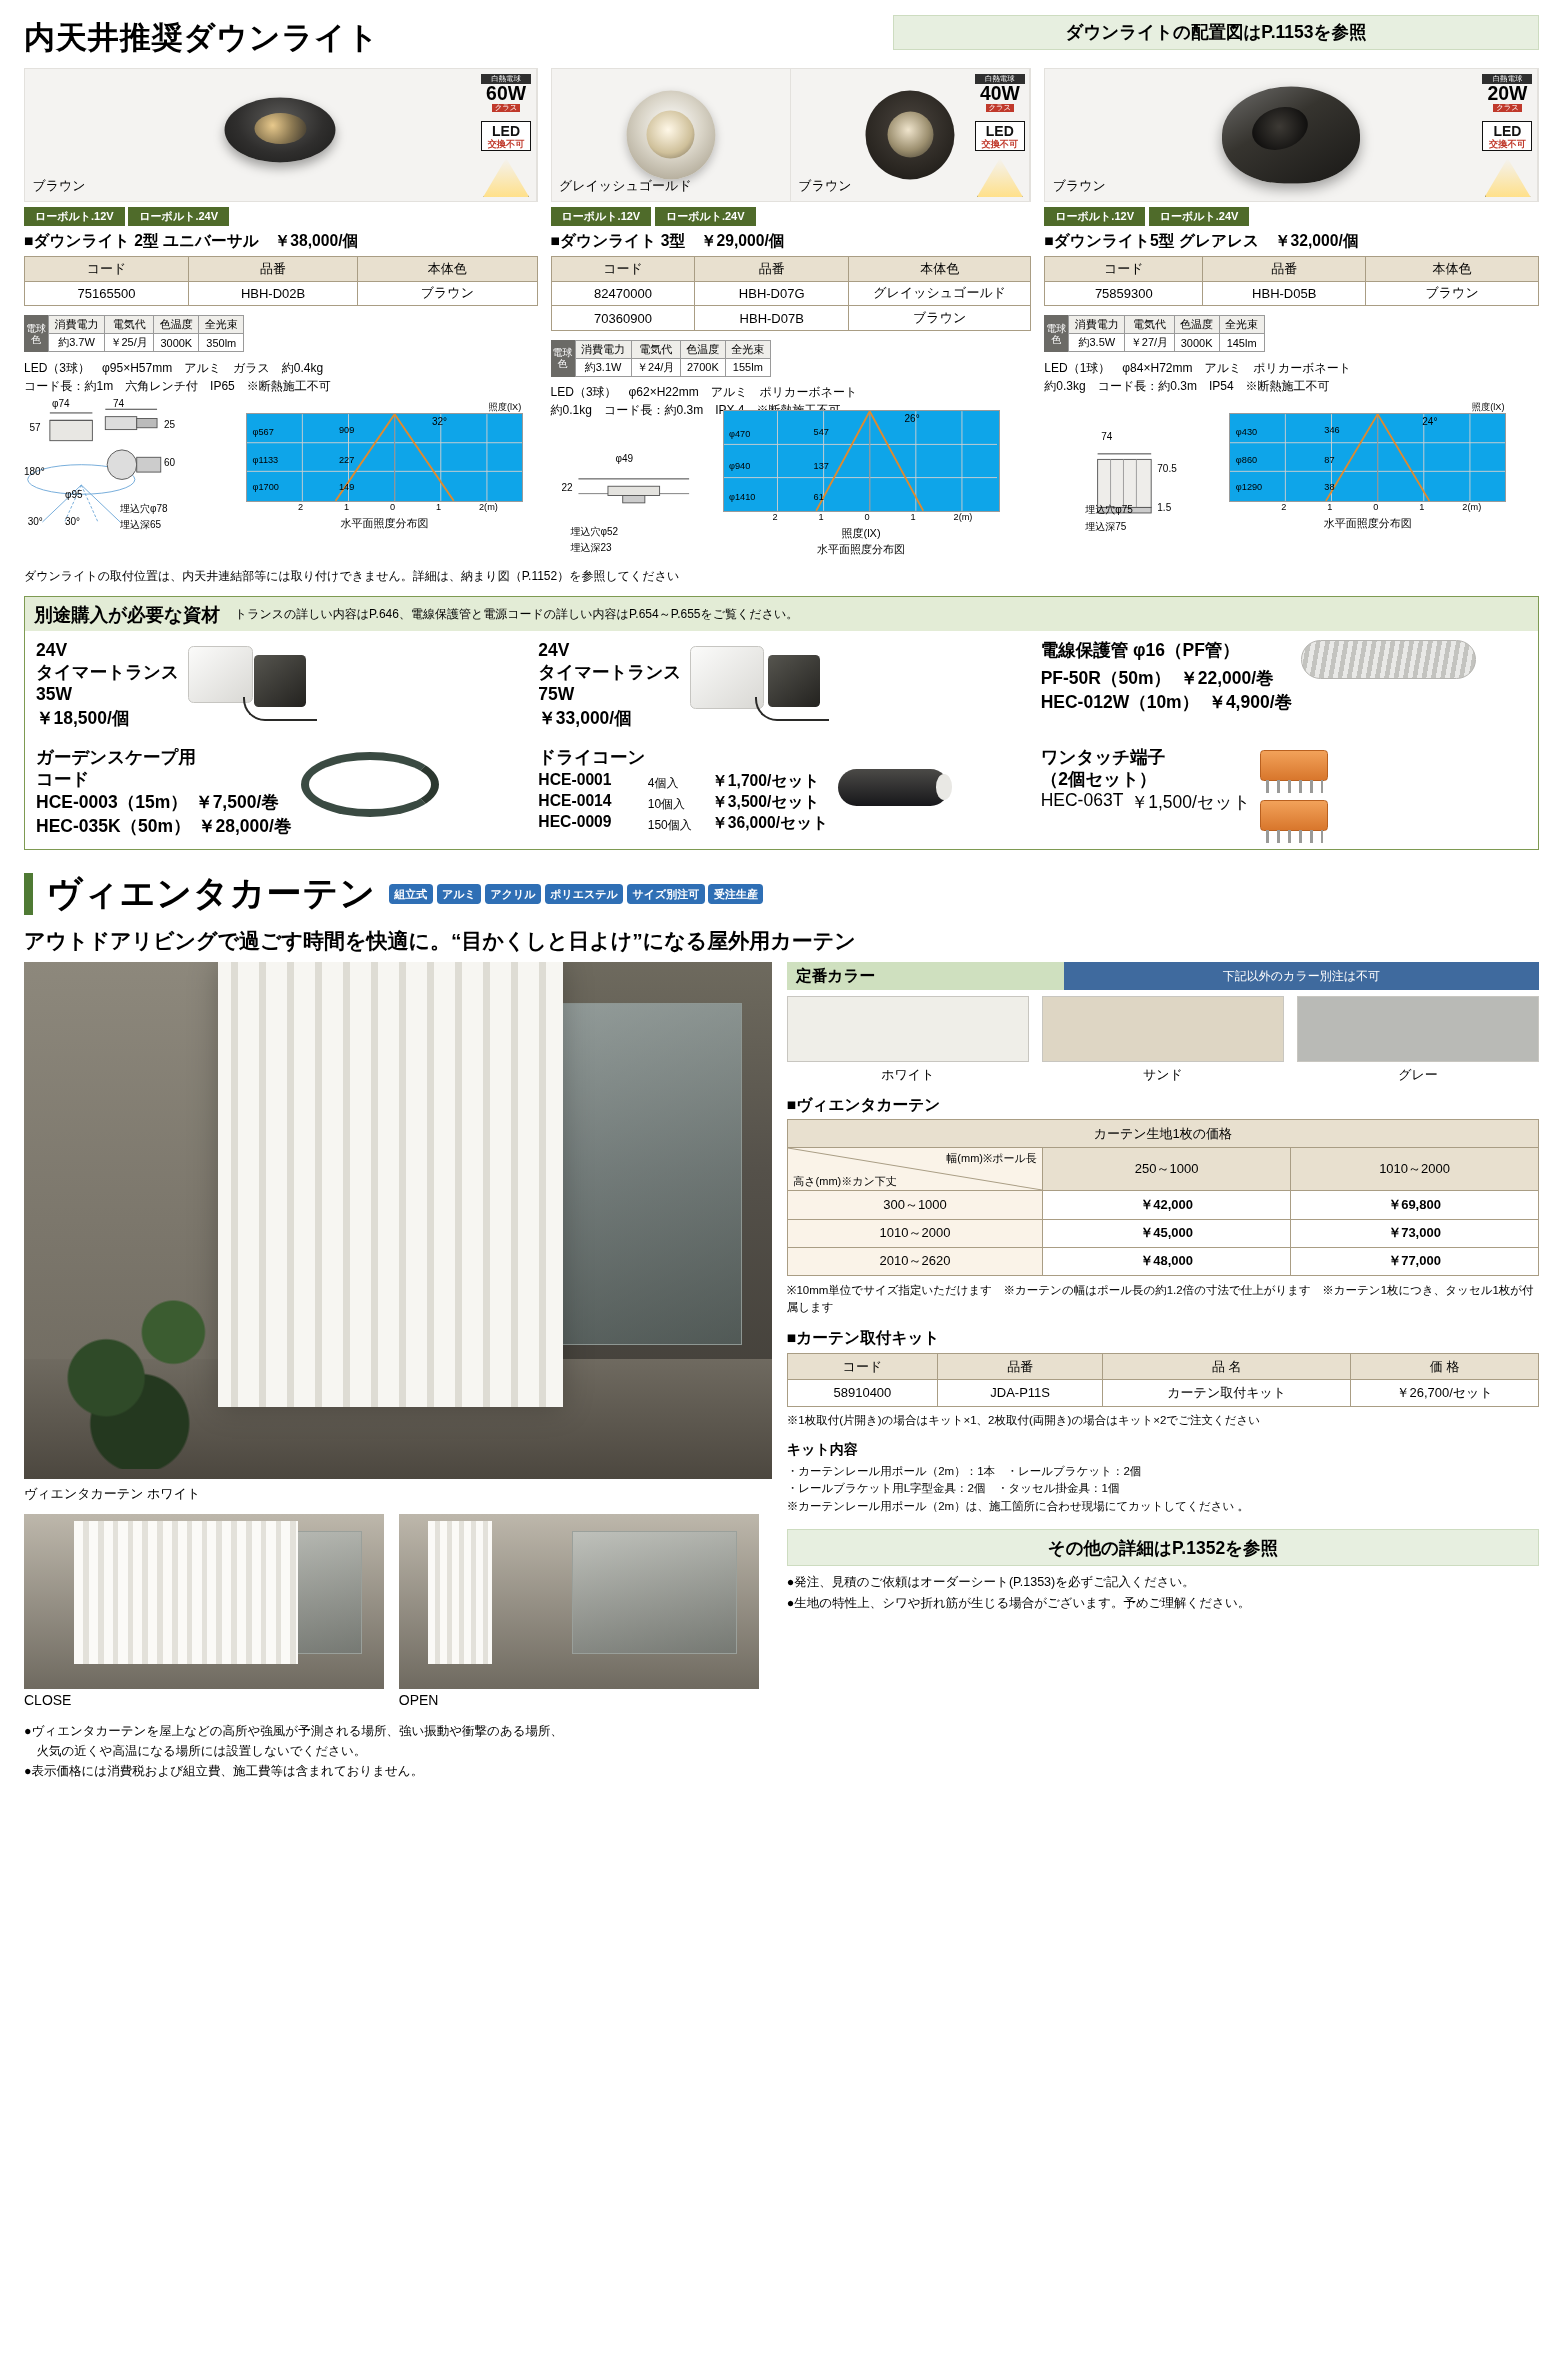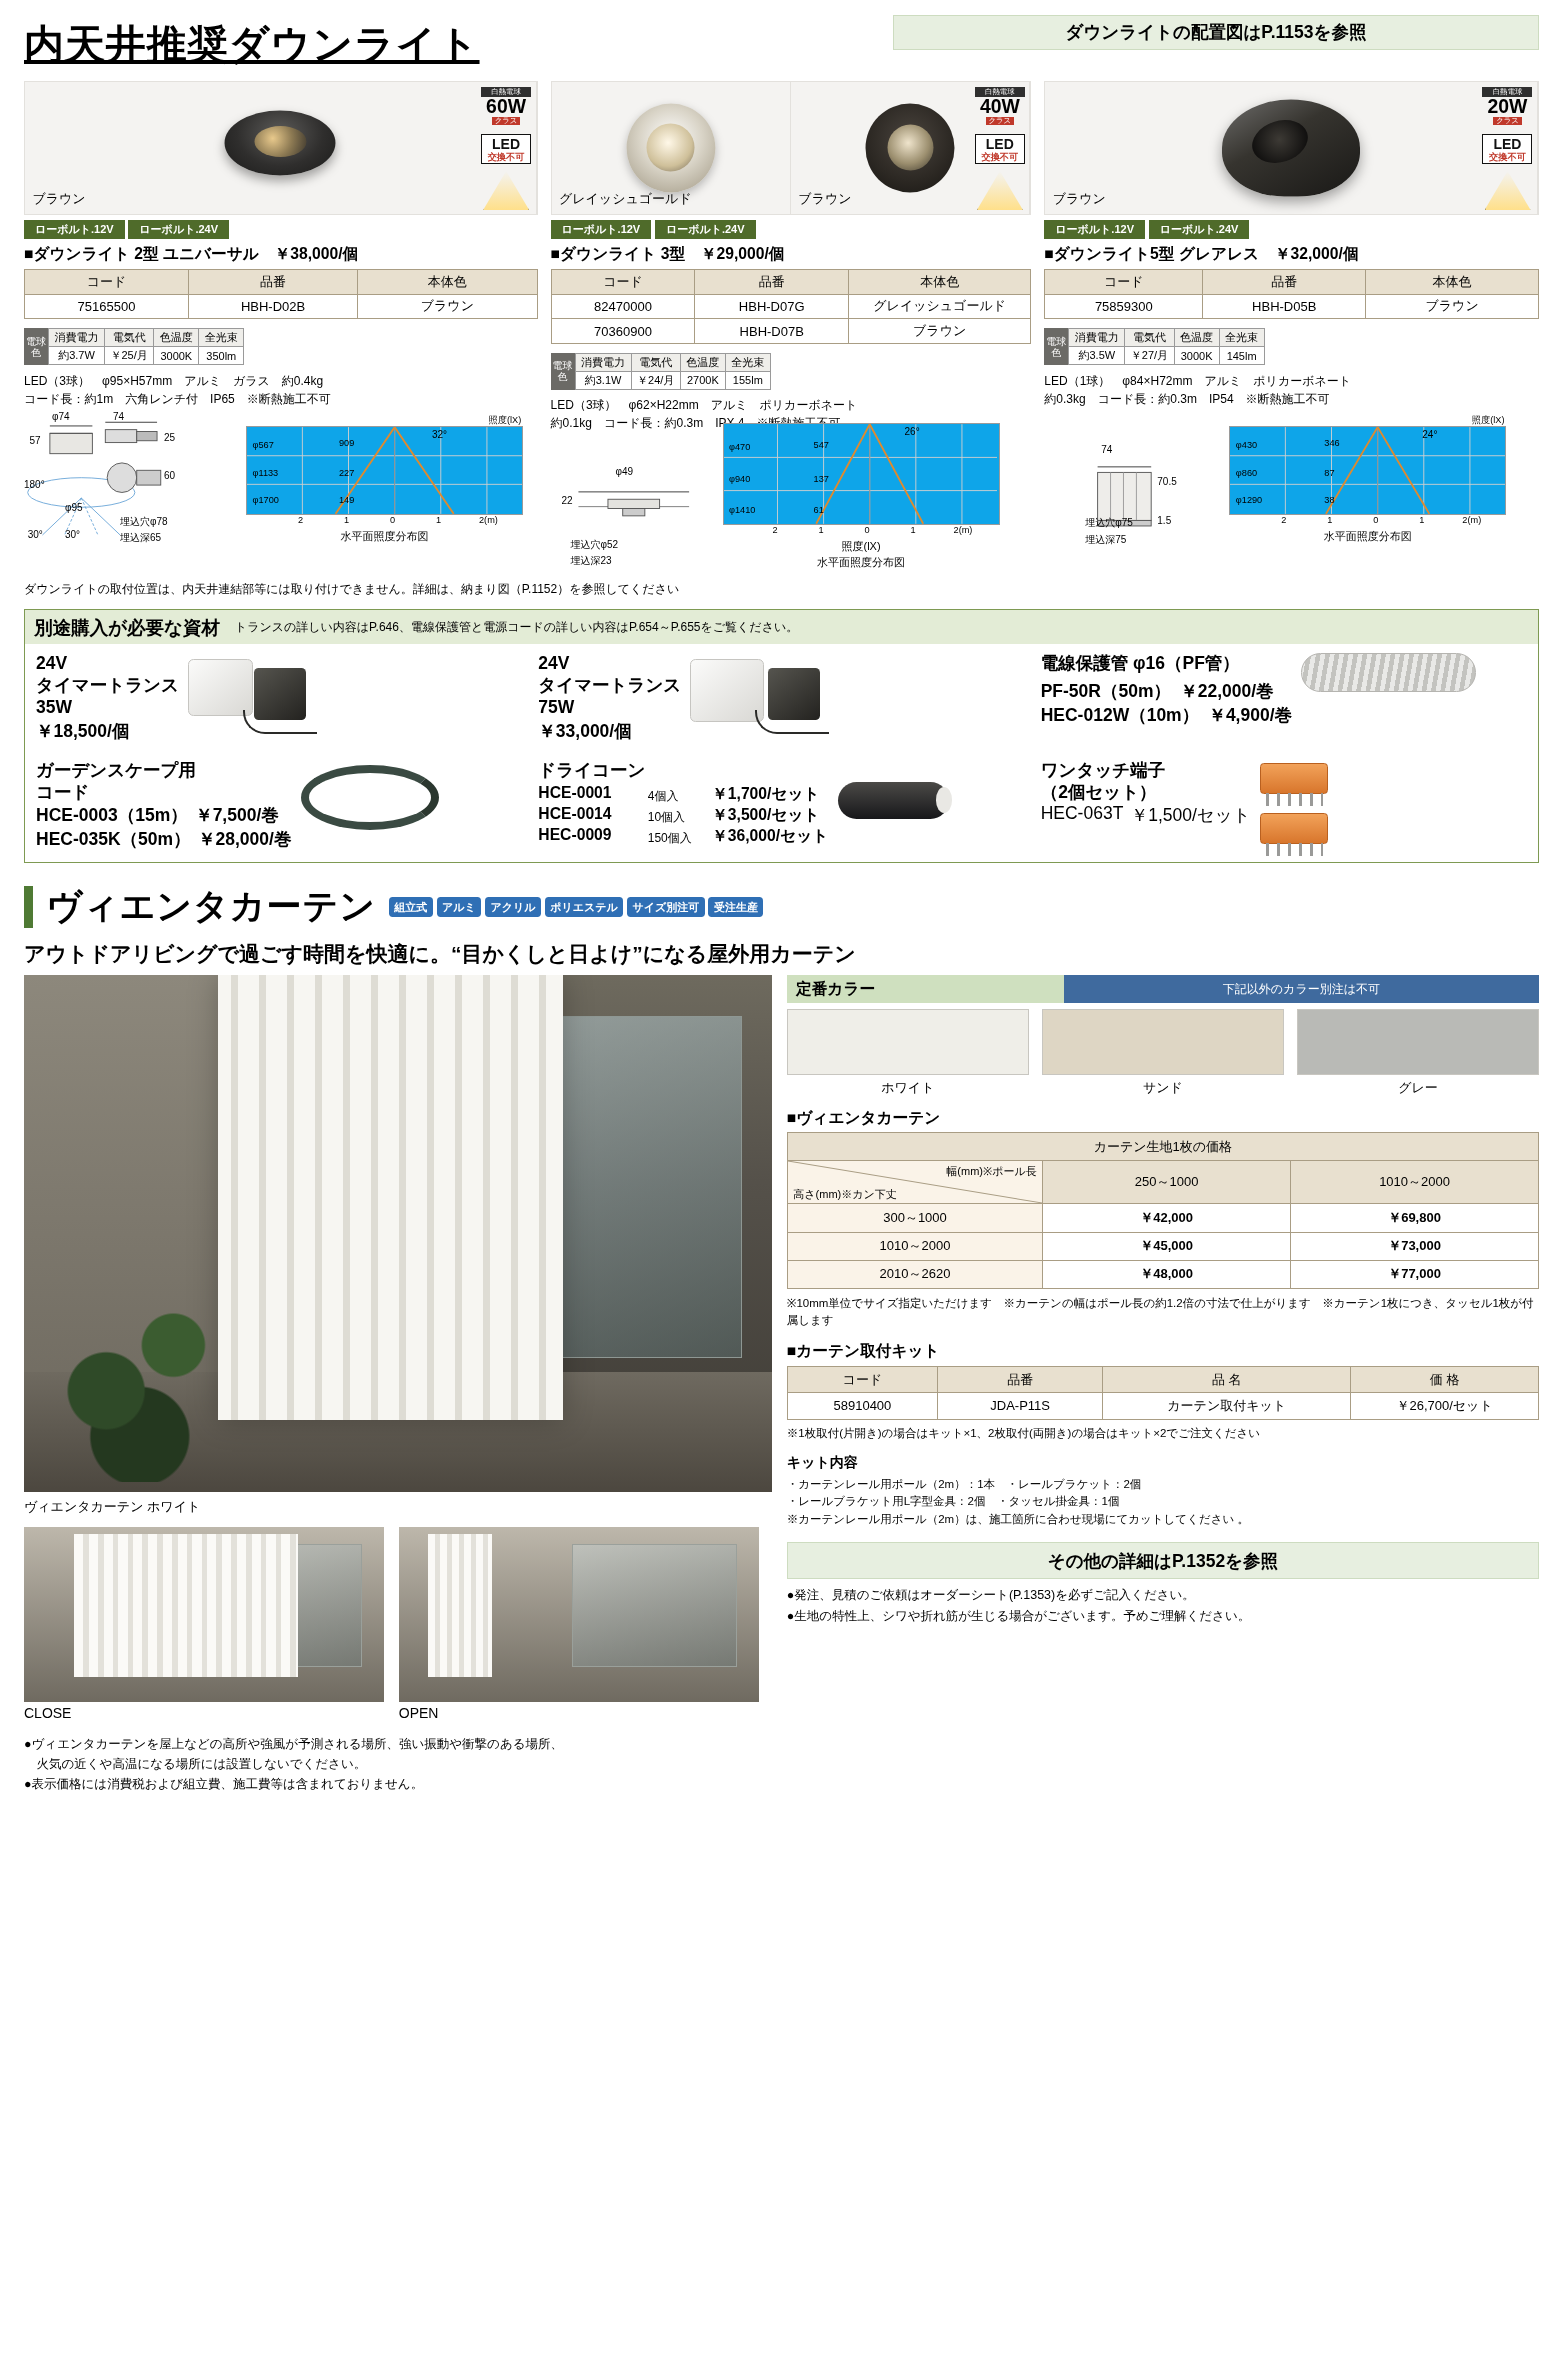--- a/index.html
+++ b/index.html
@@ -9,25 +9,24 @@
     width: 1563px;
     font-family: "Liberation Sans", sans-serif;
     background: #ffffff;
     color: #000;
     font-size: 12px;
   }
   .page { position: relative; width: 1563px; padding: 16.6px 24px 18.5px 24px; }
 
   
   h1.sec-title {
-    font-size: 40px;
+    font-size: 31px;
     font-weight: bold;
     margin: 0 0 9.2px 0;
     letter-spacing: 0.9px;
-    text-decoration: underline;
   }
   .note-banner {
     position: absolute;
     right: 24px; top: 14.8px;
     width: 646px; height: 35px;
     background: #e7efe0;
     border: 0.9px solid #cddcc0;
     display: flex; align-items: center; justify-content: center;
     font-size: 17.5px; font-weight: bold;
   }

